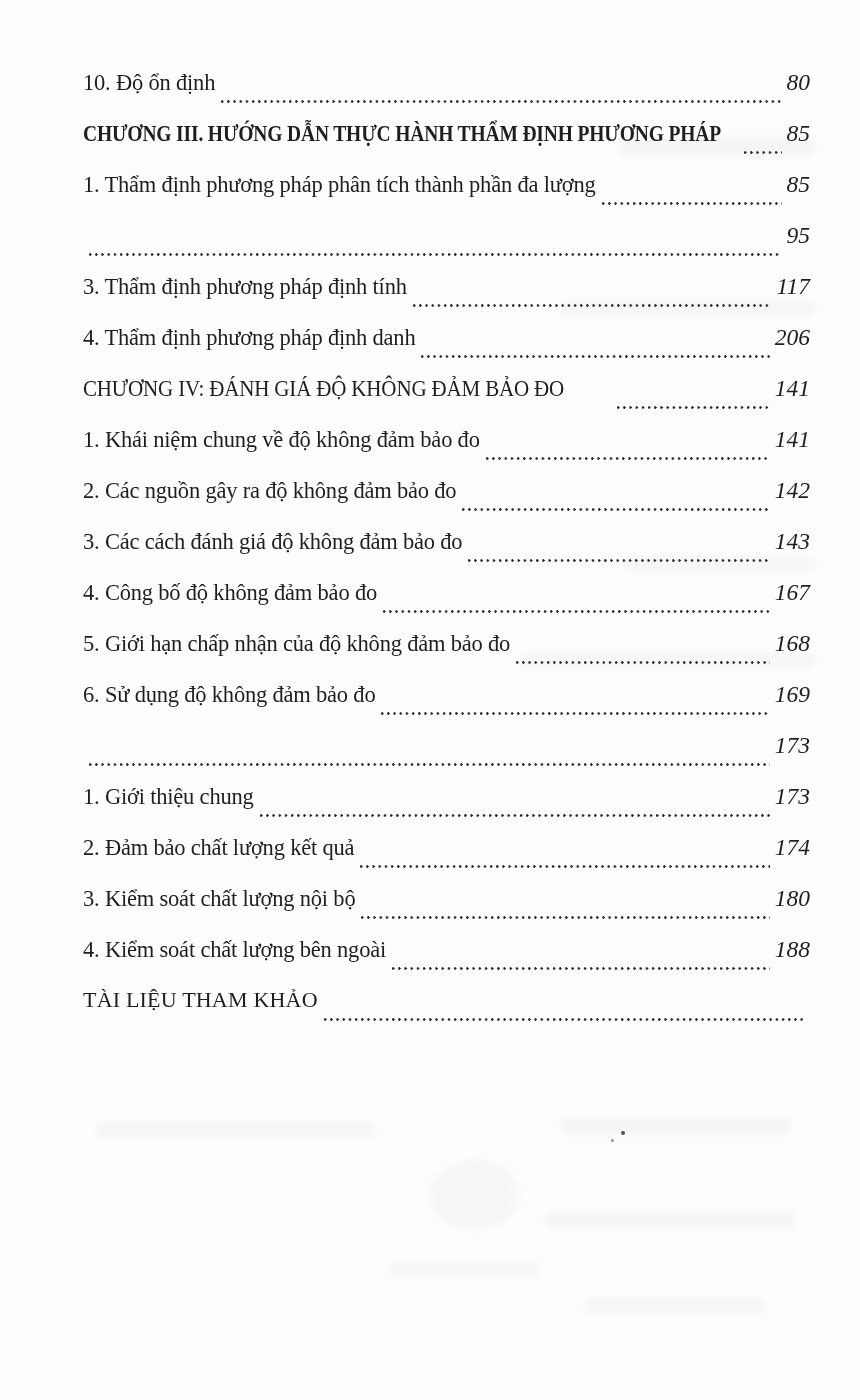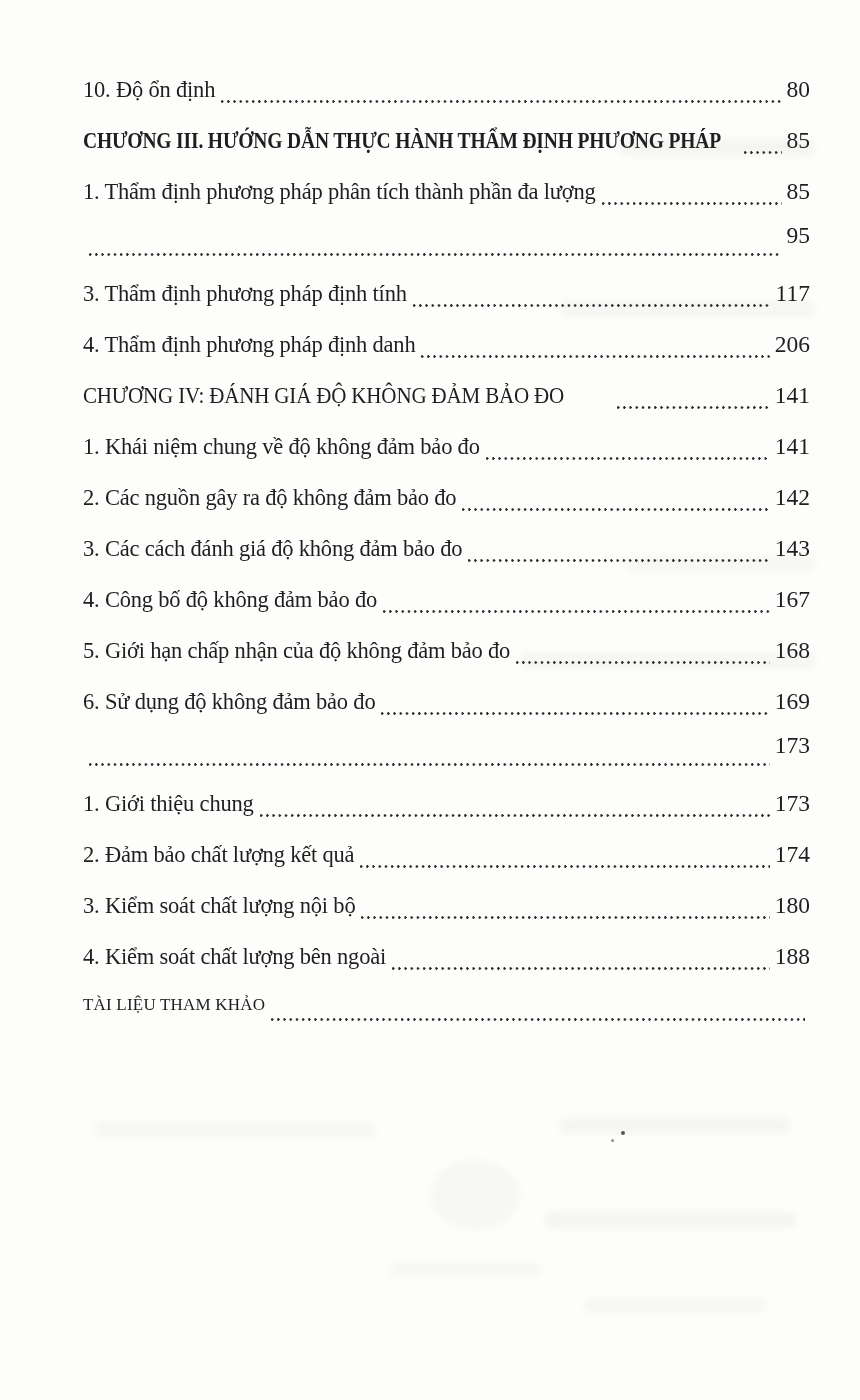--- a/index.html
+++ b/index.html
@@ -27,51 +27,51 @@
     display: flex;
     align-items: baseline;
     height: 51px;
     font-size: 22.5px;
     letter-spacing: -0.2px;
     white-space: nowrap;
   }
   .row .label {
     flex: 0 0 auto;
     white-space: nowrap;
-    margin-top: 8px;
   }
   .row .leader {
     flex: 1 1 0;
     min-width: 0;
     height: 3px;
     align-self: flex-end;
     margin: 0 5px 17px 6px;
     background-image: radial-gradient(circle at 1.2px 1.5px, #2c2c2c 1.1px, rgba(0,0,0,0) 1.45px);
     background-size: 6.2px 3px;
     background-repeat: repeat-x;
   }
   .row .num {
     flex: 0 0 auto;
     font-size: 23.5px;
     letter-spacing: 0;
+    font-style: italic;
   }
   
   .row.chapter .label { font-size: 23px; letter-spacing: -0.2px; overflow: visible; }
   .row.chapter .label .inner {
     display: inline-block;
     white-space: nowrap;
     transform-origin: 0 100%;
   }
   .row.c3 .label { width: 655px; font-weight: bold; }
   .row.c3 .label .inner { transform: scaleX(0.85); }
   .row.c4 .label { width: 528px; }
   .row.c4 .label .inner { transform: scaleX(0.915); }
   .row.c5 .label { width: 606px; }
   .row.c5 .label .inner { transform: scaleX(0.89); }
-  .row.refs { font-size: 17px; letter-spacing: 0.2px; }
+  .row.refs { font-size: 22px; letter-spacing: 0.2px; }
 
   
   .artifact {
     position: absolute;
     pointer-events: none;
   }
   .smudge {
     background: #6a6a60;
     filter: blur(3px);
     border-radius: 6px;

